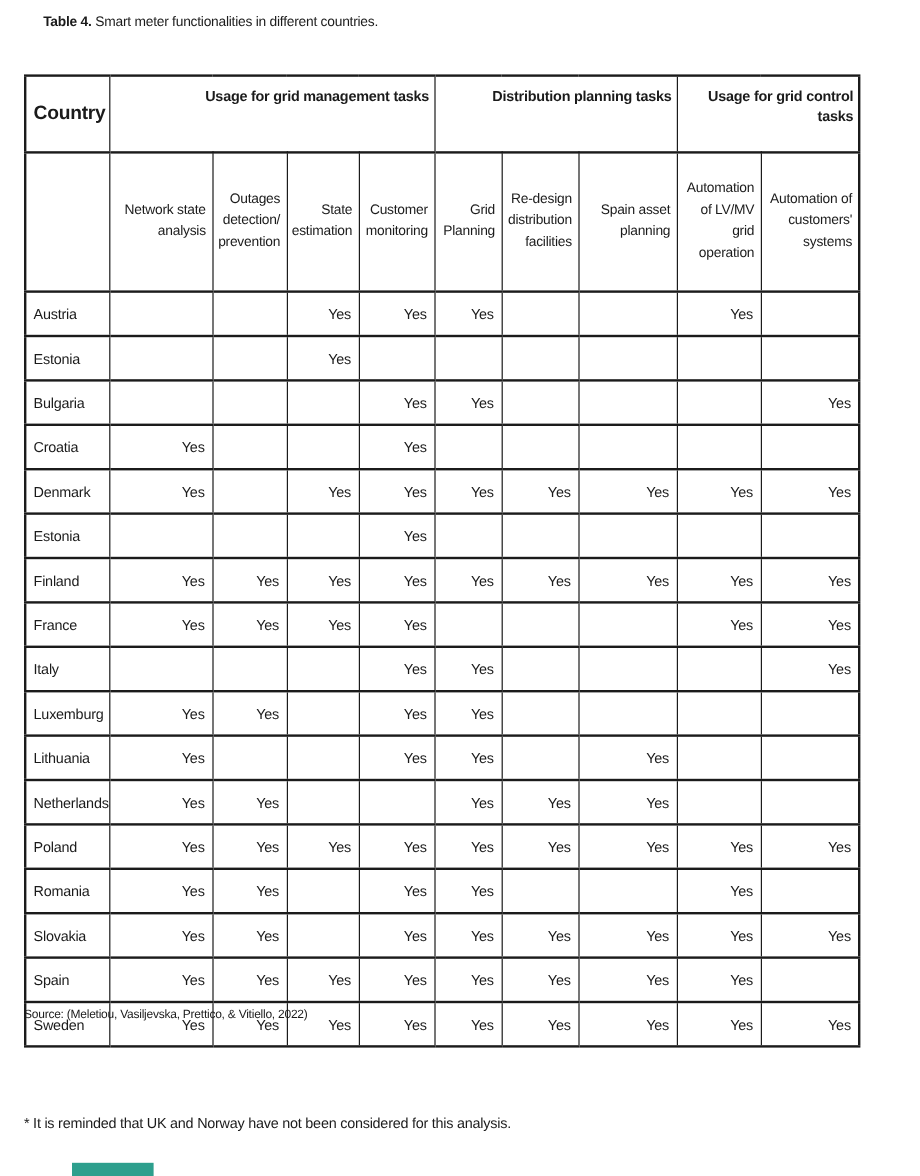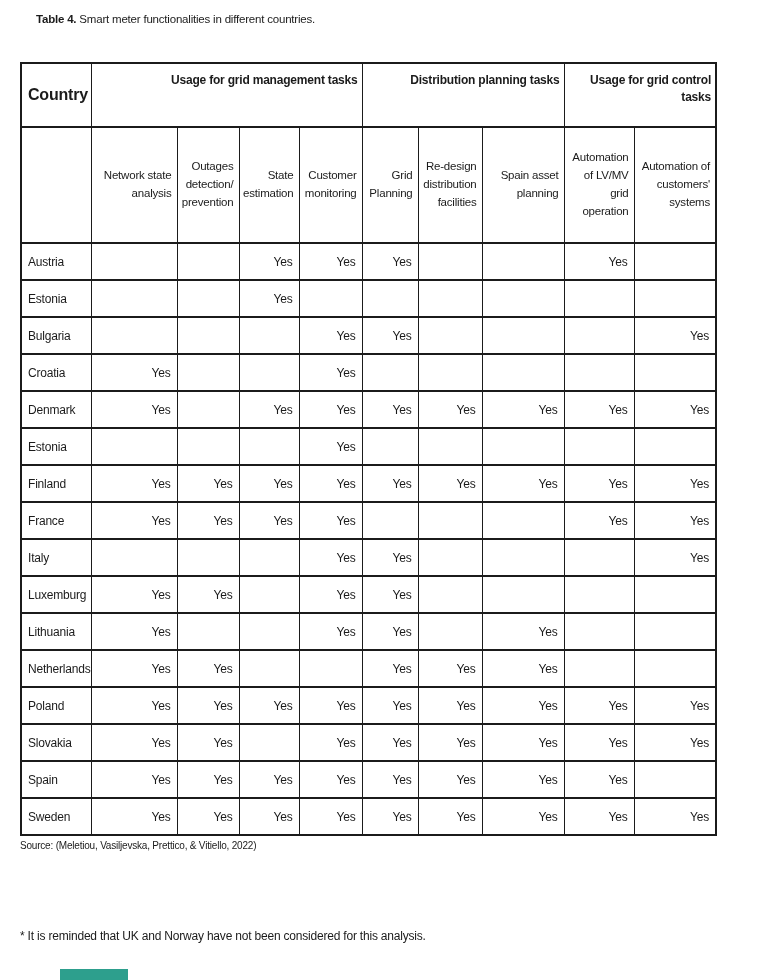--- a/index.html
+++ b/index.html
@@ -243,20 +243,32 @@
           <td class="val">Yes</td>
           <td class="val">Yes</td>
           <td class="val">Yes</td>
           <td class="val">Yes</td>
           <td class="val">Yes</td>
           <td class="val">Yes</td>
           <td class="val">Yes</td>
           <td class="val">Yes</td>
         </tr>
         <tr>
+          <td class="country">Romania</td>
+          <td class="val">Yes</td>
+          <td class="val">Yes</td>
+          <td class="val"></td>
+          <td class="val">Yes</td>
+          <td class="val">Yes</td>
+          <td class="val"></td>
+          <td class="val"></td>
+          <td class="val">Yes</td>
+          <td class="val"></td>
+        </tr>
+        <tr>
           <td class="country">Slovakia</td>
           <td class="val">Yes</td>
           <td class="val">Yes</td>
           <td class="val"></td>
           <td class="val">Yes</td>
           <td class="val">Yes</td>
           <td class="val">Yes</td>
           <td class="val">Yes</td>
           <td class="val">Yes</td>
           <td class="val">Yes</td>

